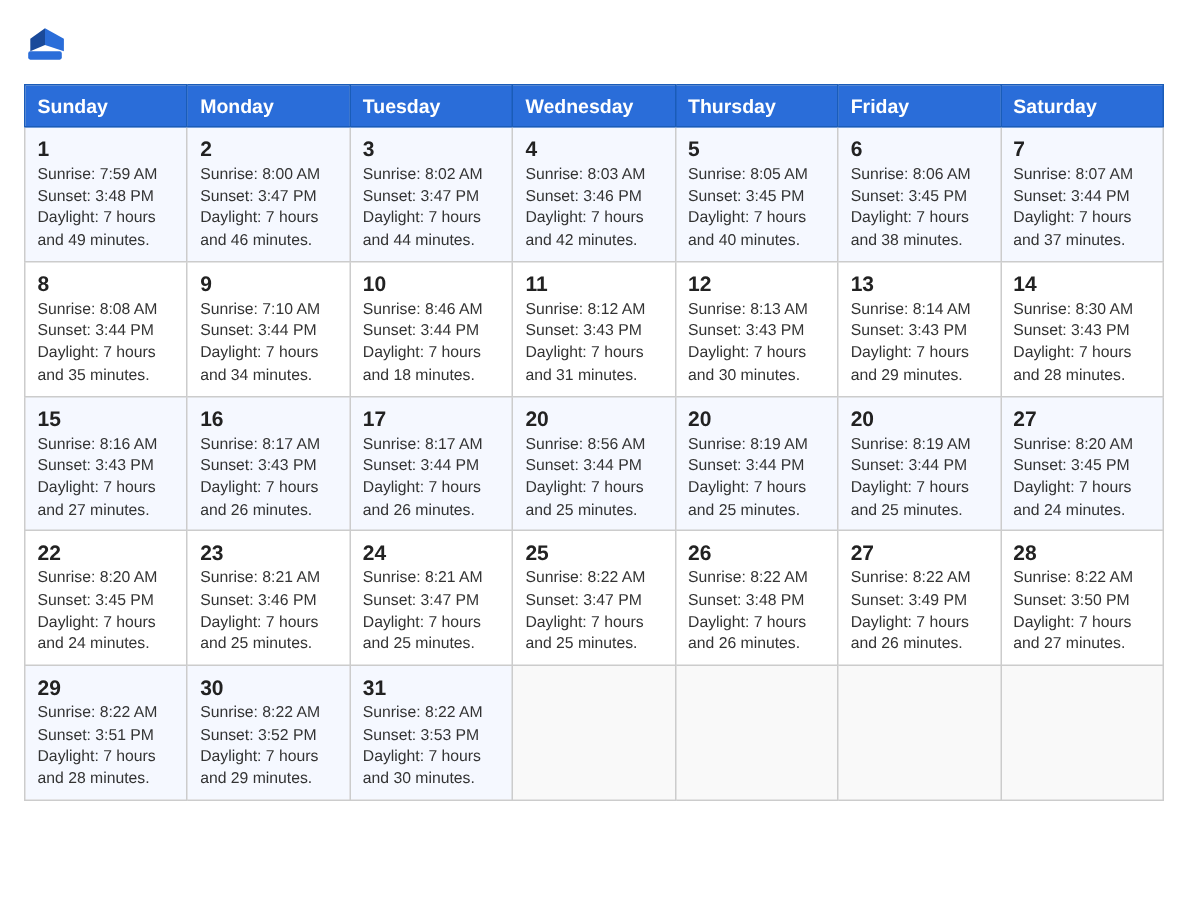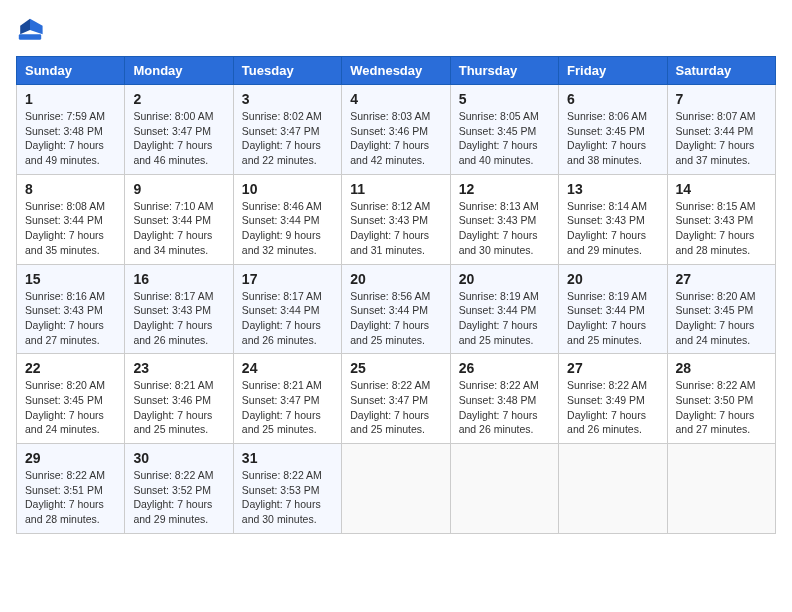--- a/index.html
+++ b/index.html
@@ -141,21 +141,21 @@
             <span>Sunrise: 8:00 AM</span><br>
             <span>Sunset: 3:47 PM</span><br>
             <span>Daylight: 7 hours and 46 minutes.</span>
           </div>
         </td>
           <td>
           <span class="day-number">3</span>
           <div class="day-info">
             <span>Sunrise: 8:02 AM</span><br>
             <span>Sunset: 3:47 PM</span><br>
-            <span>Daylight: 7 hours and 22 minutes.</span>
+            <span>Daylight: 7 hours and 44 minutes.</span>
           </div>
         </td>
           <td>
           <span class="day-number">4</span>
           <div class="day-info">
             <span>Sunrise: 8:03 AM</span><br>
             <span>Sunset: 3:46 PM</span><br>
             <span>Daylight: 7 hours and 42 minutes.</span>
           </div>
         </td>
@@ -199,21 +199,21 @@
             <span>Sunrise: 7:10 AM</span><br>
             <span>Sunset: 3:44 PM</span><br>
             <span>Daylight: 7 hours and 34 minutes.</span>
           </div>
         </td>
           <td>
           <span class="day-number">10</span>
           <div class="day-info">
             <span>Sunrise: 8:46 AM</span><br>
             <span>Sunset: 3:44 PM</span><br>
-            <span>Daylight: 9 hours and 32 minutes.</span>
+            <span>Daylight: 7 hours and 18 minutes.</span>
           </div>
         </td>
           <td>
           <span class="day-number">11</span>
           <div class="day-info">
             <span>Sunrise: 8:12 AM</span><br>
             <span>Sunset: 3:43 PM</span><br>
             <span>Daylight: 7 hours and 31 minutes.</span>
           </div>
         </td>
@@ -229,21 +229,21 @@
           <span class="day-number">13</span>
           <div class="day-info">
             <span>Sunrise: 8:14 AM</span><br>
             <span>Sunset: 3:43 PM</span><br>
             <span>Daylight: 7 hours and 29 minutes.</span>
           </div>
         </td>
           <td>
           <span class="day-number">14</span>
           <div class="day-info">
-            <span>Sunrise: 8:15 AM</span><br>
+            <span>Sunrise: 8:30 AM</span><br>
             <span>Sunset: 3:43 PM</span><br>
             <span>Daylight: 7 hours and 28 minutes.</span>
           </div>
         </td>
         </tr>
         <tr>
           <td>
           <span class="day-number">15</span>
           <div class="day-info">
             <span>Sunrise: 8:16 AM</span><br>

